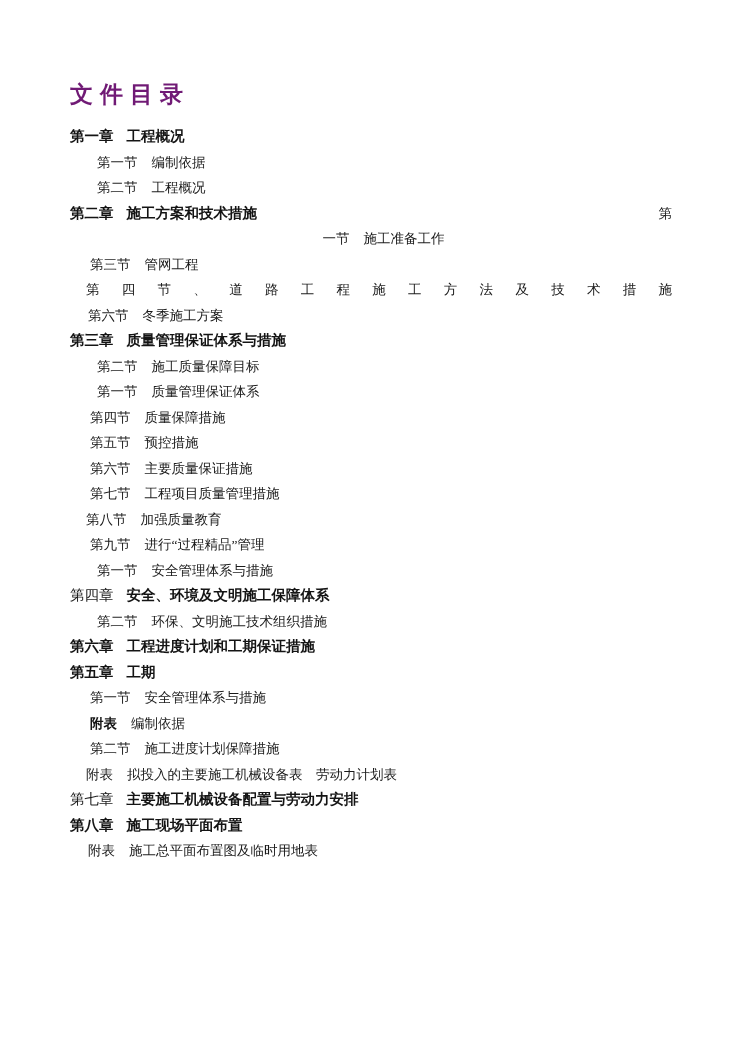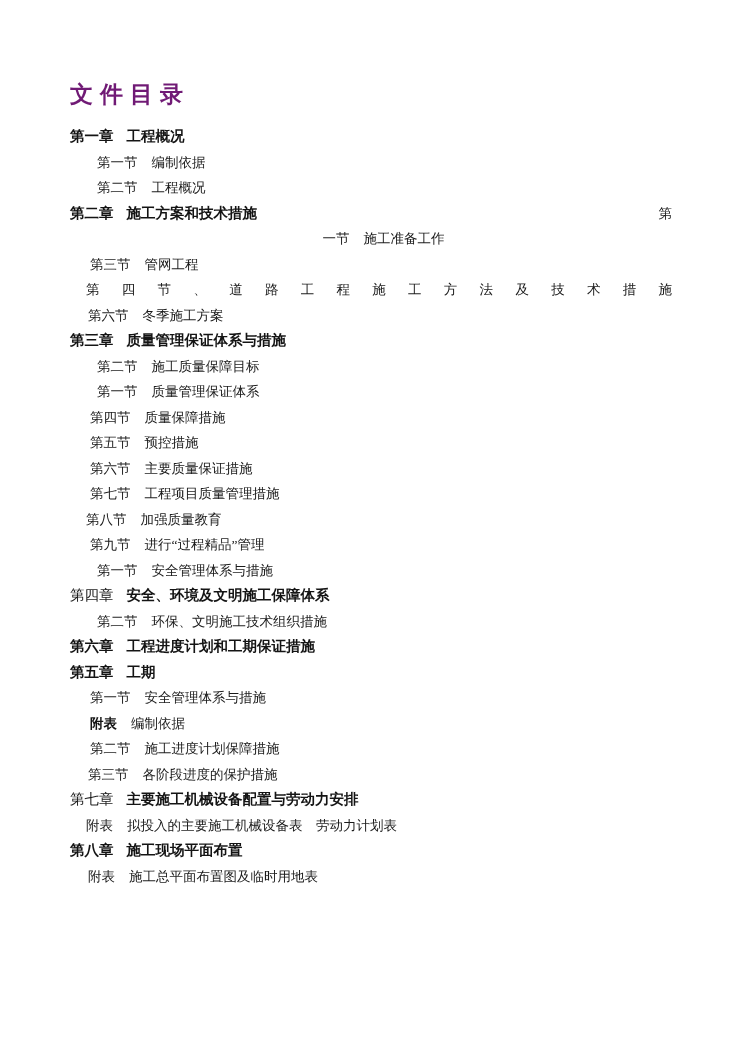--- a/index.html
+++ b/index.html
@@ -104,19 +104,18 @@
       <div class="row section" style="padding-left: 16px;"><span class="num reg">第八节</span><span class="ttl reg">加强质量教育</span></div>
       <div class="row section" style="padding-left: 20px;"><span class="num reg">第九节</span><span class="ttl reg">进行“过程精品”管理</span></div>
       <div class="row section" style="padding-left: 27px;"><span class="num reg">第一节</span><span class="ttl reg">安全管理体系与措施</span></div>
       <div class="row chapter" style="padding-left: 0px;"><span class="num reg">第四章</span><span class="ttl bold">安全、环境及文明施工保障体系</span></div>
       <div class="row section" style="padding-left: 27px;"><span class="num reg">第二节</span><span class="ttl reg">环保、文明施工技术组织措施</span></div>
       <div class="row chapter" style="padding-left: 0px;"><span class="num bold">第六章</span><span class="ttl bold">工程进度计划和工期保证措施</span></div>
       <div class="row chapter" style="padding-left: 0px;"><span class="num bold">第五章</span><span class="ttl bold">工期</span></div>
       <div class="row section" style="padding-left: 20px;"><span class="num reg">第一节</span><span class="ttl reg">安全管理体系与措施</span></div>
       <div class="row appendix" style="padding-left: 20px;"><span class="num bold">附表</span><span class="ttl reg">编制依据</span></div>
       <div class="row section" style="padding-left: 20px;"><span class="num reg">第二节</span><span class="ttl reg">施工进度计划保障措施</span></div>
-      <div class="row section" style="padding-left: 18px;"><span class="num reg">第三节</span><span class="ttl reg">各阶段进度的保护措施</span></div>
+      <div class="row appendix" style="padding-left: 16px;"><span class="num reg">附表</span><span class="ttl reg">拟投入的主要施工机械设备表　劳动力计划表</span></div>
       <div class="row chapter" style="padding-left: 0px;"><span class="num reg">第七章</span><span class="ttl bold">主要施工机械设备配置与劳动力安排</span></div>
-      <div class="row appendix" style="padding-left: 16px;"><span class="num reg">附表</span><span class="ttl reg">拟投入的主要施工机械设备表　劳动力计划表</span></div>
       <div class="row chapter" style="padding-left: 0px;"><span class="num bold">第八章</span><span class="ttl bold">施工现场平面布置</span></div>
       <div class="row appendix" style="padding-left: 18px;"><span class="num reg">附表</span><span class="ttl reg">施工总平面布置图及临时用地表</span></div>
     </div>
 </div>
 
 </body></html>

